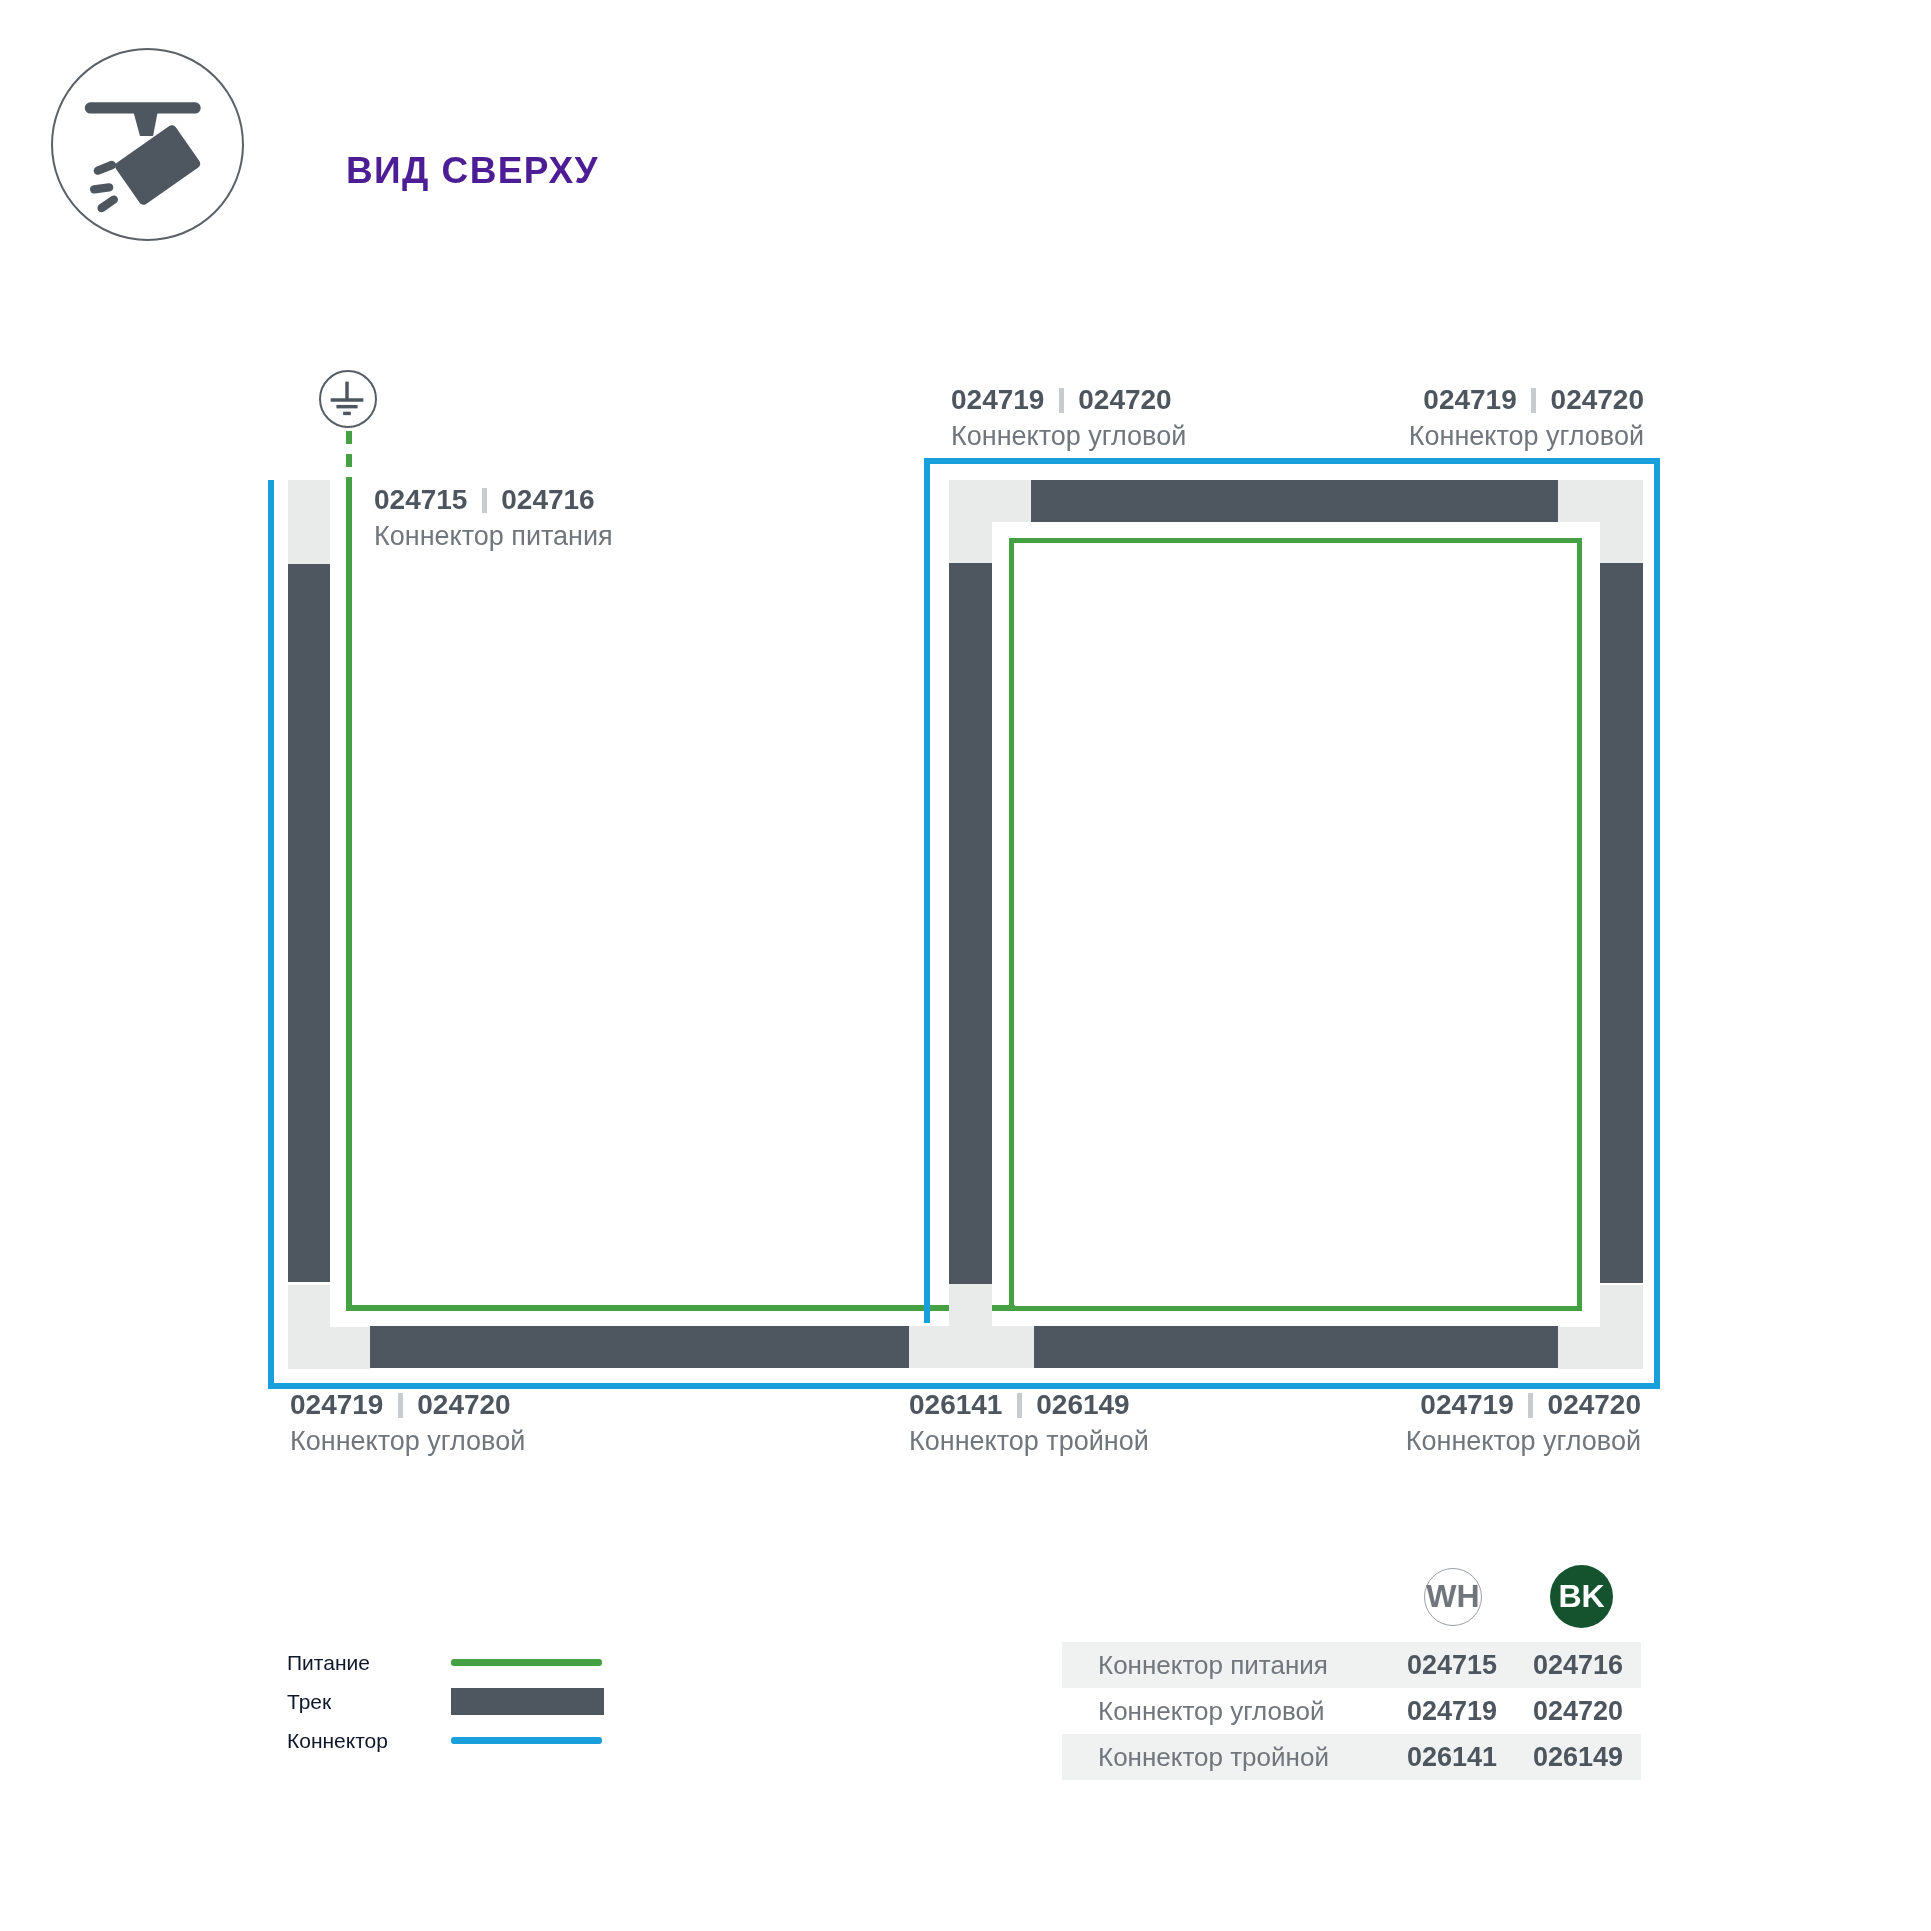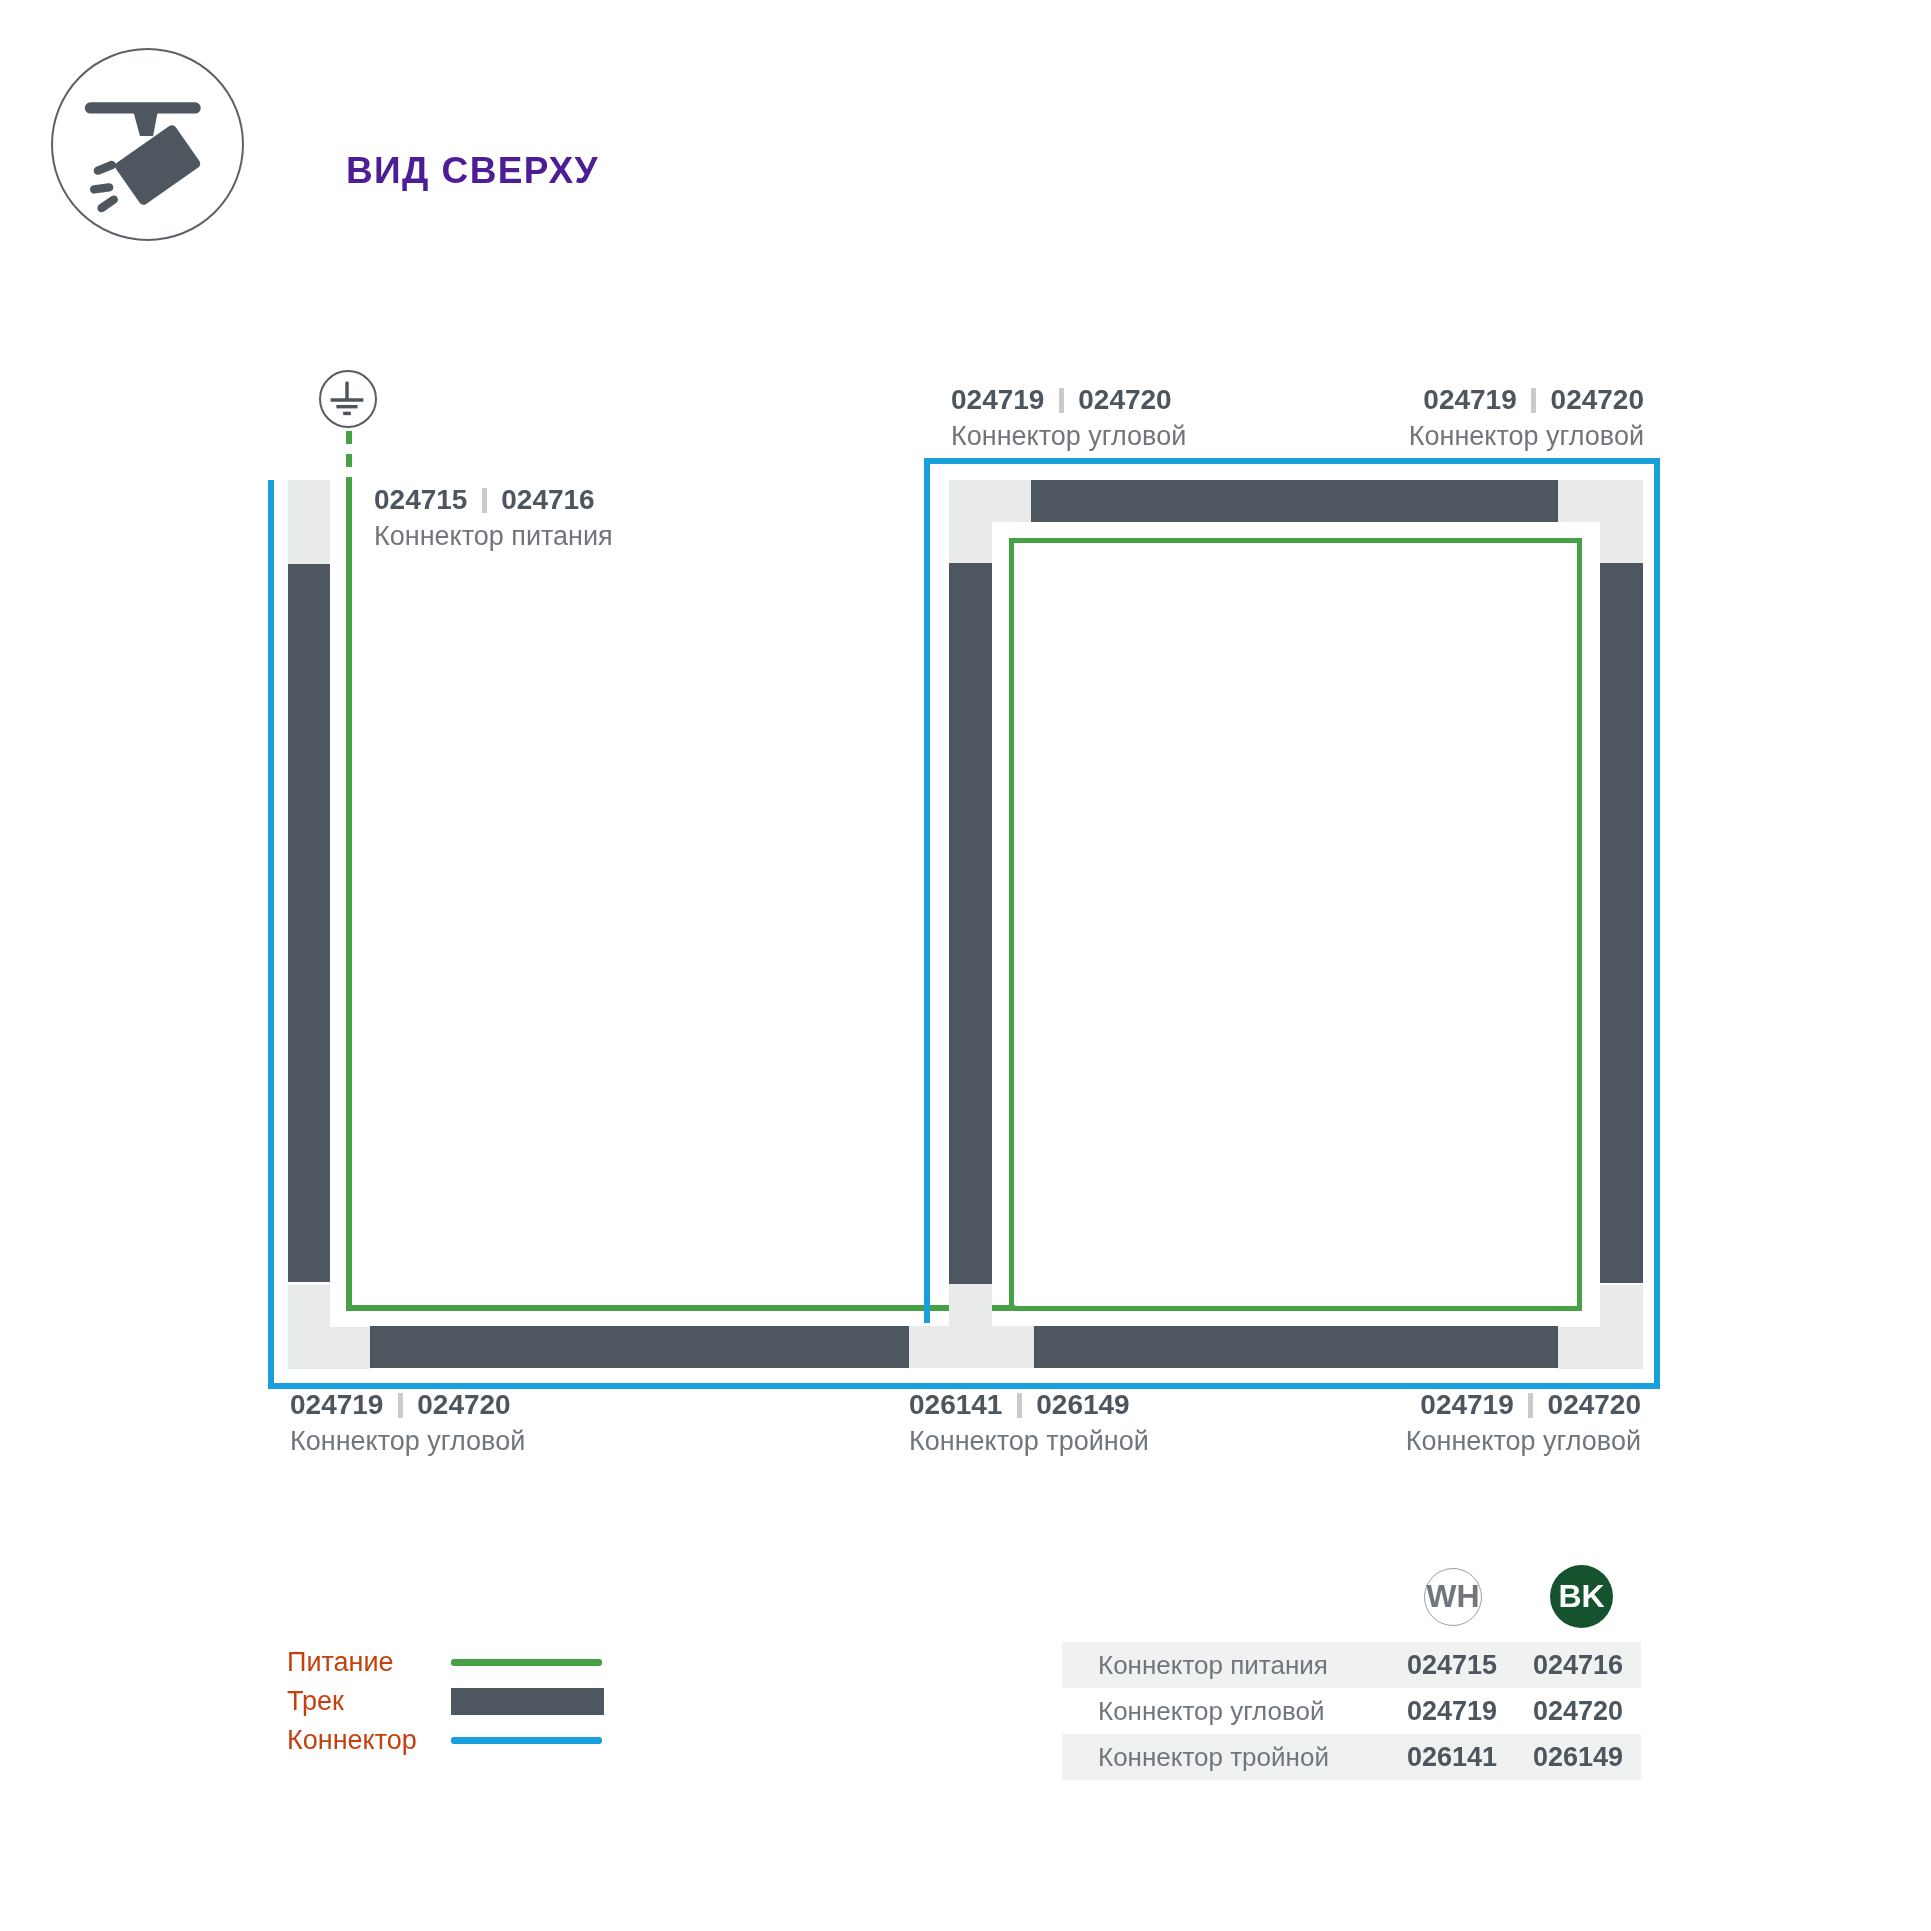--- a/index.html
+++ b/index.html
@@ -23,21 +23,21 @@
               box-sizing:border-box;}
   
   .plabel{display:flex;flex-direction:column;align-items:flex-start;}
   .plabel.ra{align-items:flex-end;}
   .nums{display:flex;align-items:center;font-size:28px;font-weight:bold;color:#4d565e;line-height:1;}
   .sep{display:inline-block;width:4.8px;height:25px;background:#c9ccce;margin:0 14.5px;}
   .cap{font-size:27px;color:#70767c;line-height:1;margin-top:8.7px;}
   
   .legend{left:287px;top:1643px;display:flex;flex-direction:column;}
   .lrow{display:flex;align-items:center;height:39px;}
-  .llabel{width:164px;font-size:27px;color:#c2410c;}
+  .llabel{width:164px;font-size:21px;color:#0f172a;}
   .lswatch{width:154px;display:flex;align-items:center;}
   .sw-green{width:151px;height:6.8px;background:#46a145;border-radius:2.9px;}
   .sw-track{width:153px;height:27px;background:#4e565f;}
   .sw-blue{width:151px;height:6.8px;background:#1a9fdd;border-radius:2.9px;}
   
   .ptable{left:1062px;top:1565px;width:579px;}
   .badge{position:absolute;border-radius:50%;display:flex;align-items:center;justify-content:center;
          font-size:32px;font-weight:700;box-sizing:border-box;}
   .badge.wh{left:362px;top:2.9px;width:58px;height:58px;border:1.9px solid #9ba0a4;color:#70767c;background:#fff;}
   .badge.bk{left:488px;top:0;width:63px;height:63px;background:#14532d;color:#ffffff;}

